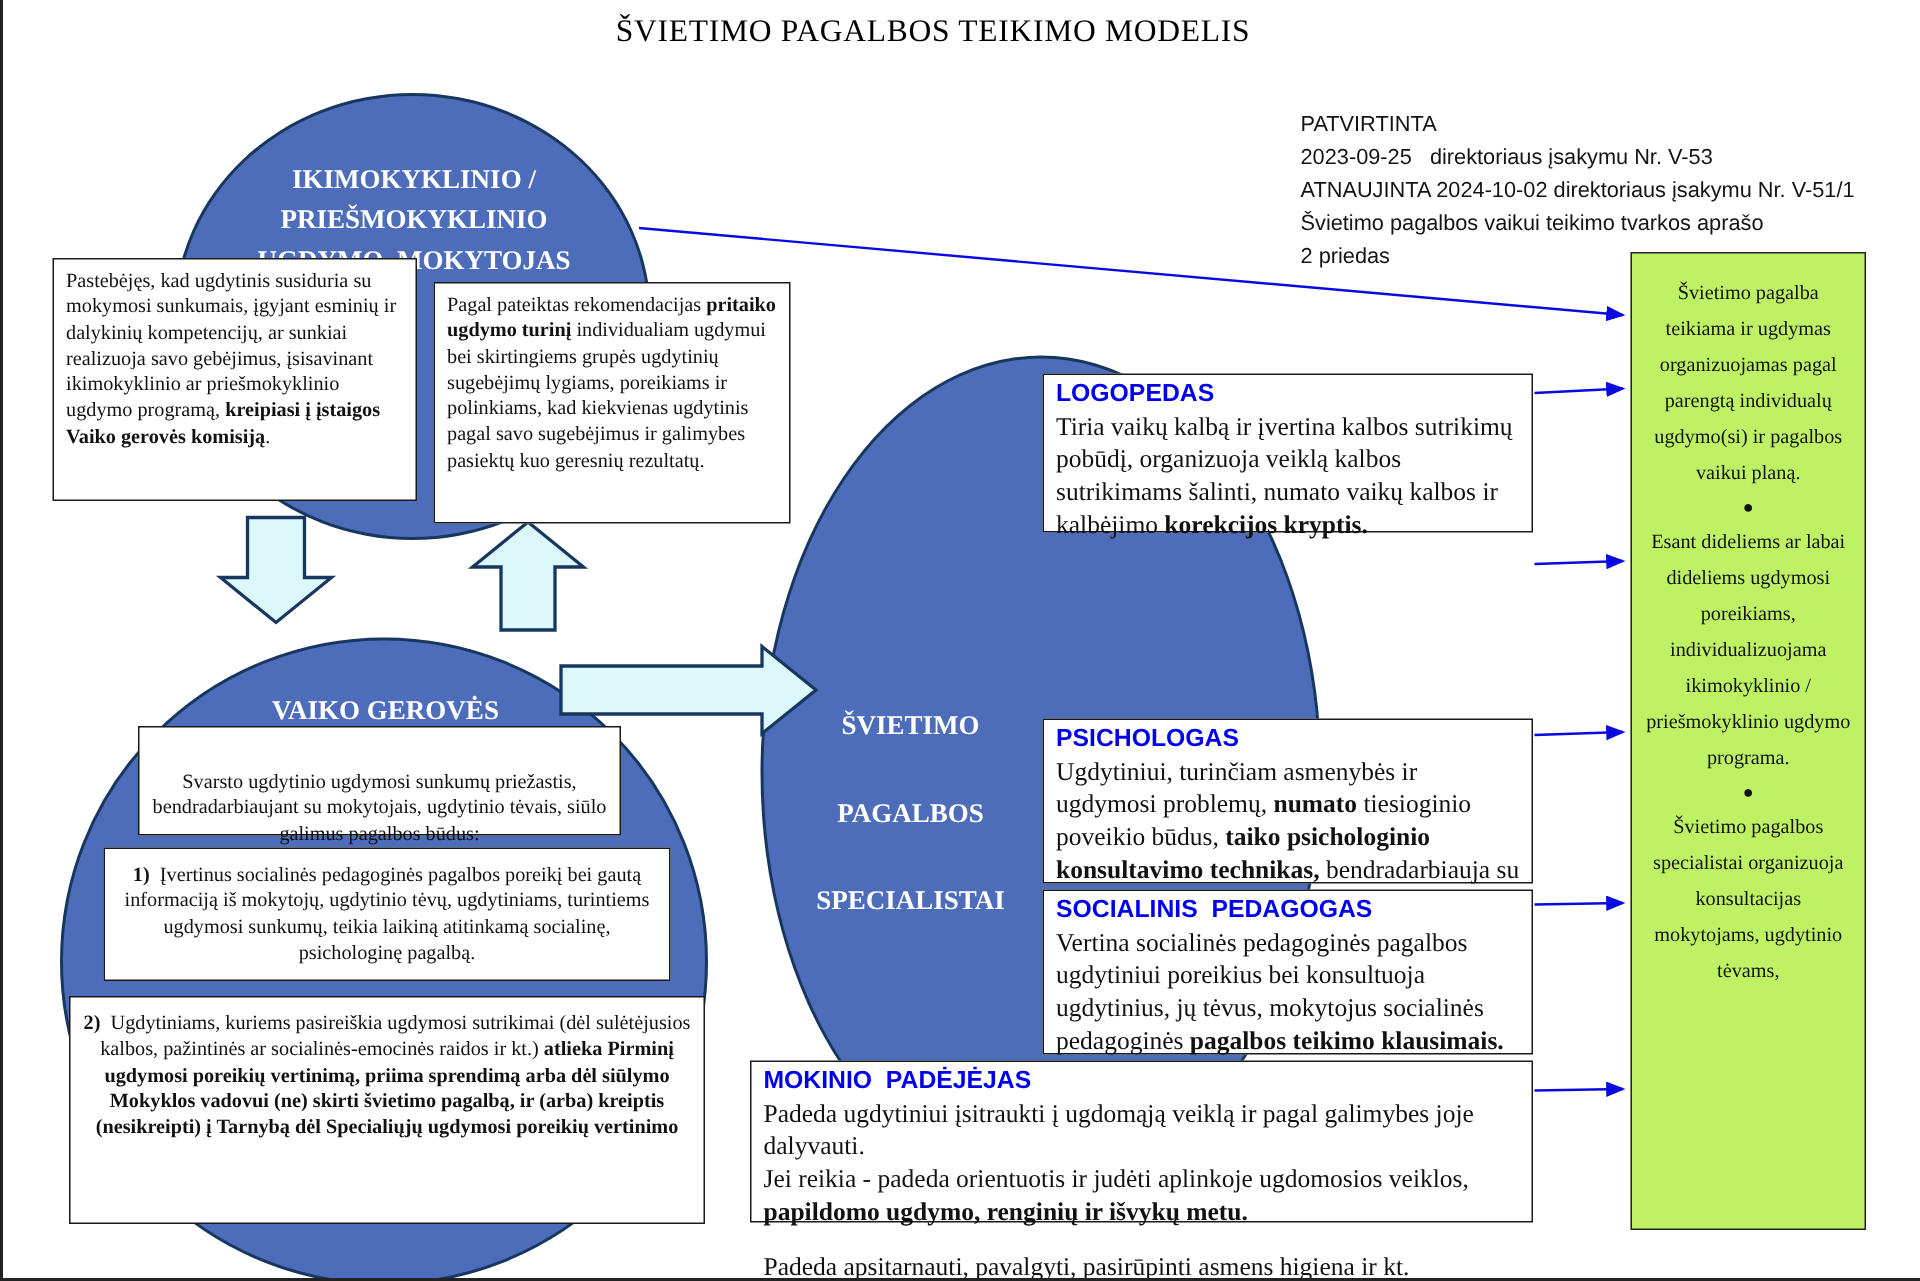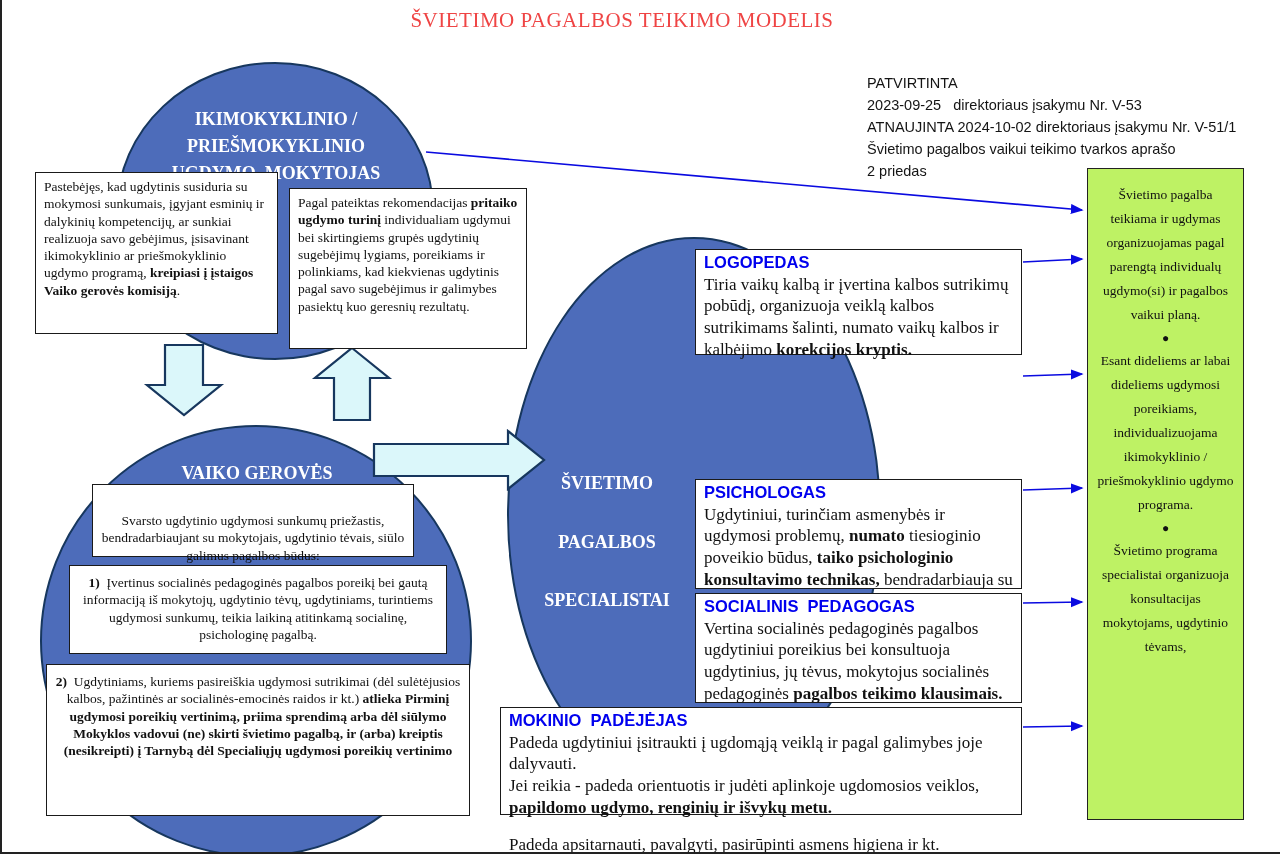--- a/index.html
+++ b/index.html
@@ -4,21 +4,21 @@
 <style>
   html,body{margin:0;padding:0;background:#fff;}
   .page{
     position:relative;width:1280px;height:854px;background:#ffffff;
     font-family:"Liberation Serif", serif;color:#111;overflow:hidden;
     border-left:2px solid #222;border-bottom:2px solid #222;box-sizing:border-box;
   }
   .abs{position:absolute;}
   .title{
     left:0;top:8px;width:1240px;text-align:center;
-    font-family:"Liberation Serif", serif;font-size:21px;letter-spacing:.5px;color:#ef4444;
+    font-family:"Liberation Serif", serif;font-size:21px;letter-spacing:.5px;color:#000000;
   }
   .approval{left:865px;top:72px;width:410px;font-family:"Liberation Sans",sans-serif;
     font-size:14.5px;line-height:22px;color:#141414;}
   .approval div{white-space:pre-wrap;}
 
   .circle{border-radius:50%;background:#4d6cba;border:2.5px solid #17375e;box-sizing:border-box;z-index:1;}
   .circle-label{color:#fff;font-family:Liberation Serif, serif;font-weight:bold;
     text-align:center;white-space:pre-wrap;z-index:2;margin-top:28px;}
 
   .wbox{background:#fff;border:1.6px solid #1a1a1a;box-sizing:border-box;z-index:3;
@@ -101,21 +101,21 @@
     <div class="spec-body" style="margin-top:0;">Jei reikia - padeda orientuotis ir judėti aplinkoje ugdomosios veiklos,</div>
     <div class="spec-body" style="margin-top:0;font-weight:bold;">papildomo ugdymo, renginių ir išvykų metu.</div>
     <div class="spec-body" style="margin-top:16px;">Padeda apsitarnauti, pavalgyti, pasirūpinti asmens higiena ir kt.</div>
   </div>
 
   <div class="abs panel">
     <div>Švietimo pagalba teikiama ir ugdymas organizuojamas pagal parengtą individualų ugdymo(si) ir pagalbos vaikui planą.</div>
     <div class="bullet-line">●</div>
     <div>Esant dideliems ar labai dideliems ugdymosi poreikiams, individualizuojama ikimokyklinio / priešmokyklinio ugdymo programa.</div>
     <div class="bullet-line">●</div>
-    <div>Švietimo programa specialistai organizuoja konsultacijas mokytojams, ugdytinio tėvams,</div>
+    <div>Švietimo pagalbos specialistai organizuoja konsultacijas mokytojams, ugdytinio tėvams,</div>
   </div>
 
   <svg id="lines-svg" class="overlay" width="1280" height="854" viewBox="0 0 1280 854">
     <defs>
       <marker id="ah" markerWidth="9" markerHeight="8" refX="7" refY="3.2" orient="auto">
         <path d="M0,0 L8,3.2 L0,6.4 z" fill="#0a0ae0"></path>
       </marker>
     </defs>
     <line x1="424" y1="152" x2="1080" y2="210" stroke="#0a0ae0" stroke-width="1.6" marker-end="url(#ah)"></line>
     <line x1="1021" y1="262" x2="1080" y2="259" stroke="#0a0ae0" stroke-width="1.6" marker-end="url(#ah)"></line>

